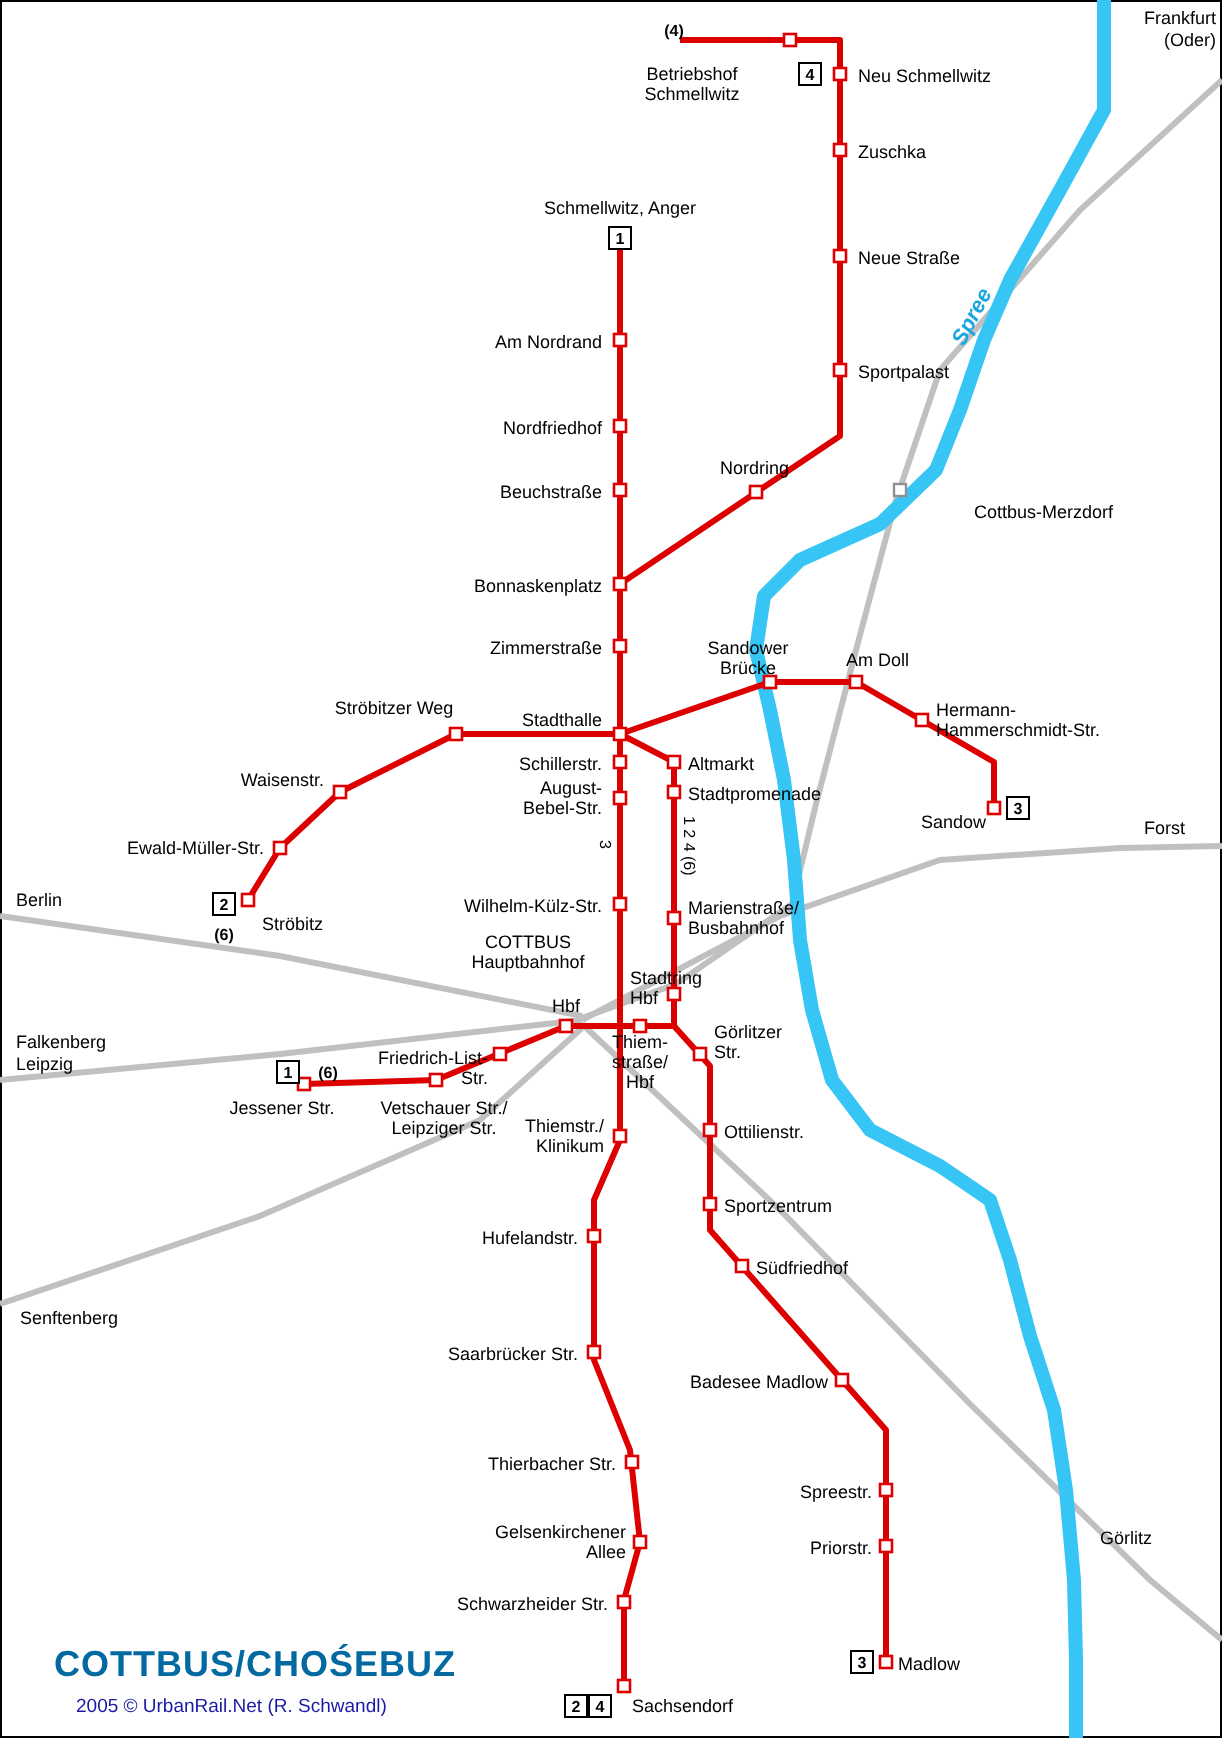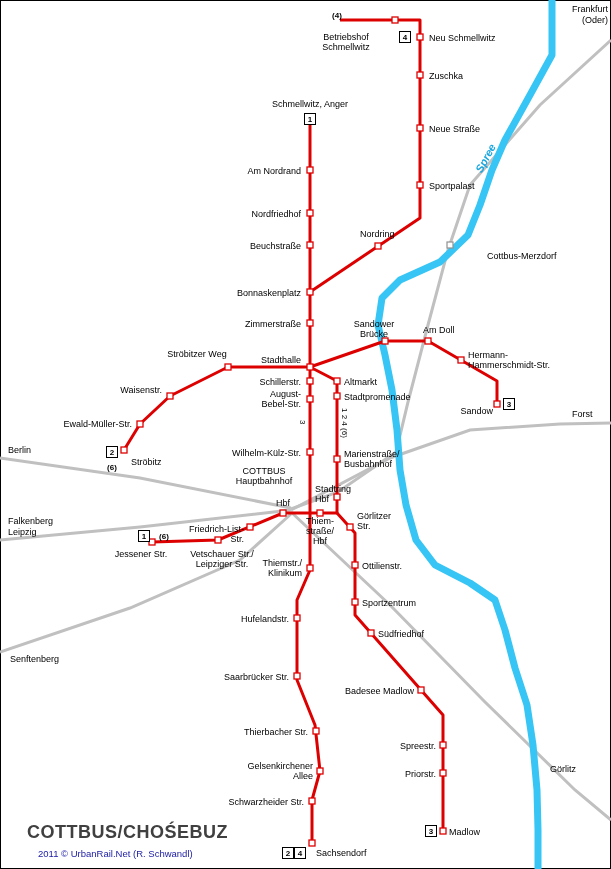--- a/index.html
+++ b/index.html
@@ -1,19 +1,19 @@
 <!DOCTYPE html>
 <html><head>
 <meta charset="utf-8">
 <style>
   html,body{margin:0;padding:0;background:#ffffff;}
   body{width:611px;height:869px;overflow:hidden;font-family:"Liberation Sans",sans-serif;}
   #map-canvas{position:relative;width:611px;height:869px;background:#ffffff;}
   #map-svg{position:absolute;left:0;top:0;}
-  #map-title{position:absolute;left:27px;top:822px;font-size:18px;font-weight:bold;color:#404040;letter-spacing:.5px;white-space:nowrap;}
+  #map-title{position:absolute;left:27px;top:822px;font-size:18px;font-weight:bold;color:#0369a1;letter-spacing:.5px;white-space:nowrap;}
   #map-copyright{position:absolute;left:38px;top:848px;font-size:9.5px;color:#1a1aa6;white-space:nowrap;}
   svg text{font-family:"Liberation Sans",sans-serif;}
 </style>
 </head>
 <body>
 
 <div id="map-canvas">
   <svg id="map-svg" width="611" height="869" viewBox="0 0 611 869" xmlns="http://www.w3.org/2000/svg">
       <rect x="0.5" y="0.5" width="610" height="868" fill="#fff" stroke="#000" stroke-width="1"></rect>
       <polyline points="611,40 540,105 470,185 448,250 428,325 408,402 396,452 338,492 291,509" fill="none" stroke="#c0c0c0" stroke-width="3"></polyline>
@@ -170,14 +170,14 @@
       <text x="608" y="23" font-size="9" fill="#000000" text-anchor="end">(Oder)</text>
       <text x="487" y="259" font-size="9" fill="#000000" text-anchor="start">Cottbus-Merzdorf</text>
       <text x="572" y="417" font-size="9" fill="#000000" text-anchor="start">Forst</text>
       <text x="8" y="453" font-size="9" fill="#000000" text-anchor="start">Berlin</text>
       <text x="8" y="524" font-size="9" fill="#000000" text-anchor="start">Falkenberg</text>
       <text x="8" y="535" font-size="9" fill="#000000" text-anchor="start">Leipzig</text>
       <text x="10" y="662" font-size="9" fill="#000000" text-anchor="start">Senftenberg</text>
       <text x="550" y="772" font-size="9" fill="#000000" text-anchor="start">Görlitz</text>
     </svg>
   <div id="map-title">COTTBUS/CHOŚEBUZ</div>
-  <div id="map-copyright">2011 © UrbanRail.Net (R. Schwandl)</div>
+  <div id="map-copyright">2005 © UrbanRail.Net (R. Schwandl)</div>
 </div>
 
 </body></html>

